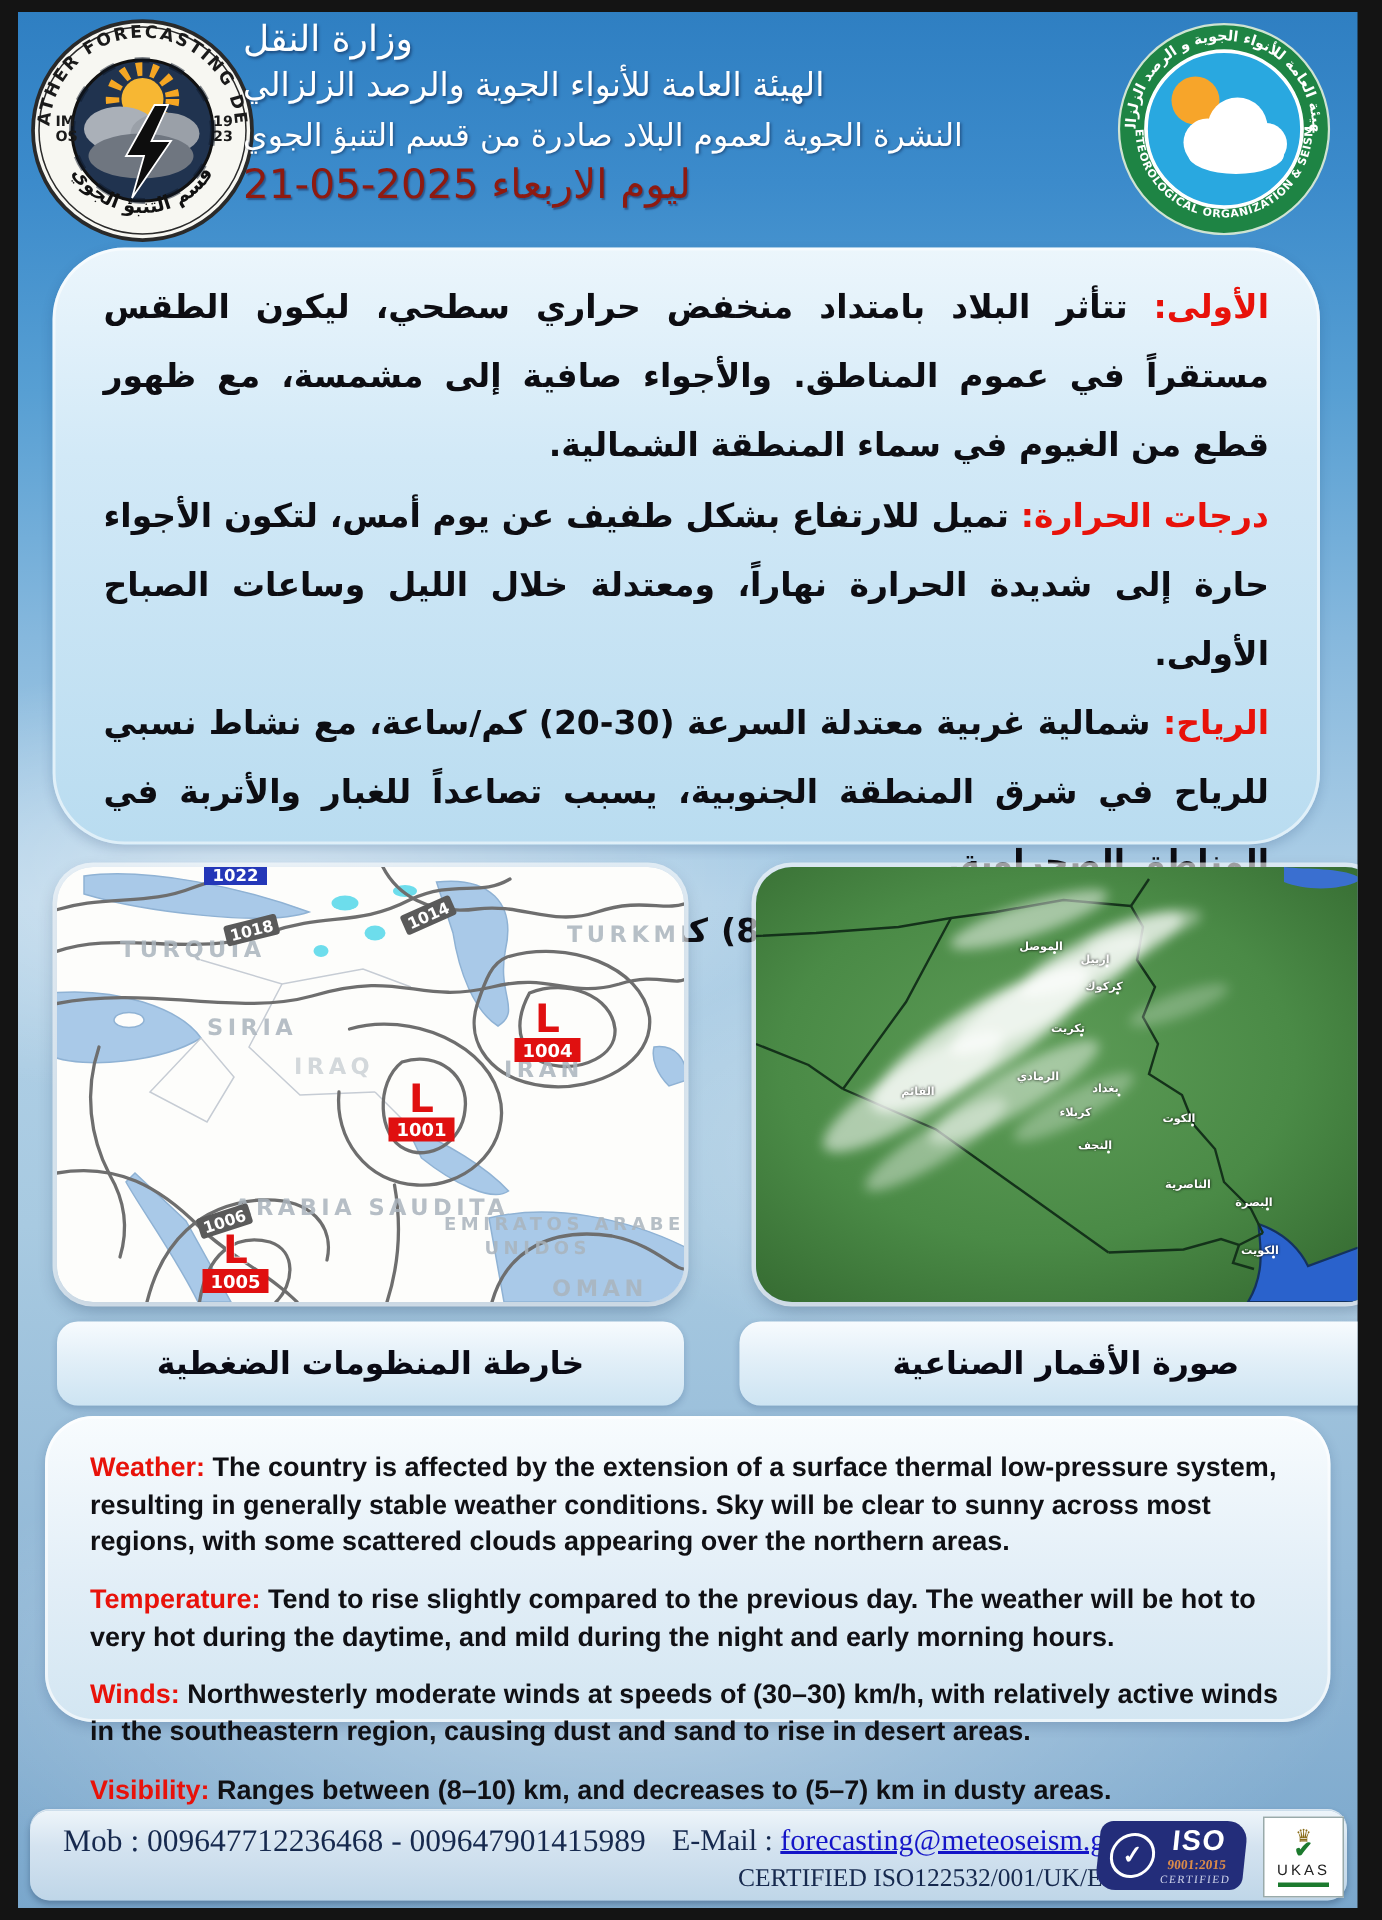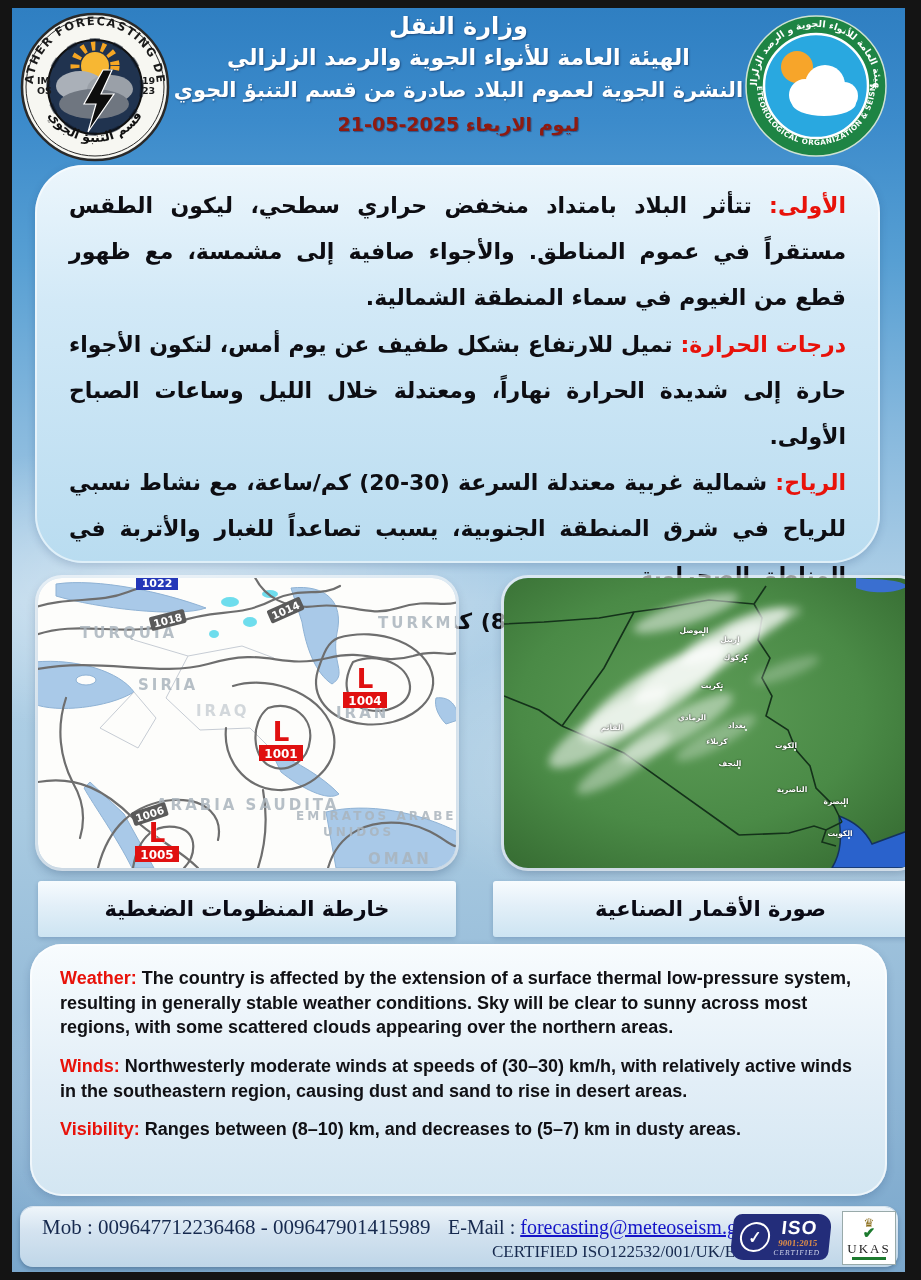--- a/index.html
+++ b/index.html
@@ -6,43 +6,43 @@
   body{width:921px;height:1280px;background:#141414;position:relative;overflow:hidden;
        font-family:"DejaVu Sans",sans-serif;}
   .page{position:absolute;left:12px;top:8px;width:893px;height:1264px;overflow:hidden;
     background:
       radial-gradient(ellipse 520px 210px at 18% 46%, rgba(255,255,255,.5), transparent 70%),
       radial-gradient(ellipse 620px 230px at 88% 60%, rgba(255,255,255,.45), transparent 70%),
       radial-gradient(ellipse 700px 260px at 45% 88%, rgba(255,255,255,.4), transparent 70%),
       linear-gradient(180deg,#2f7fc2 0%,#3c8bcb 9%,#579fd3 20%,#86b8dd 33%,#b0d0e7 47%,#a8cae1 64%,#93b9d7 82%,#7aa7cc 100%);}
   .abs{position:absolute;}
   
-  .hdr-text{left:150px;right:150px;top:2px;text-align:center;color:#fff;font-weight:bold;
+  .hdr-text{left:150px;right:150px;top:2px;text-align:left;color:#fff;font-weight:normal;
     text-shadow:1px 1px 2px rgba(10,30,70,.55);}
   .hdr-l1{font-size:24px;line-height:32px;}
   .hdr-l2{font-size:22px;line-height:32px;}
   .hdr-l3{font-size:21px;line-height:32px;}
-  .hdr-date{font-size:19px;line-height:36px;color:#8e1a10;text-shadow:1px 1px 1px rgba(20,20,60,.45);}
+  .hdr-date{font-size:27px;line-height:36px;color:#8e1a10;text-shadow:1px 1px 1px rgba(20,20,60,.45);}
   
   .ar-box{left:23px;top:157px;width:845px;height:398px;border-radius:48px;box-sizing:border-box;
     background:linear-gradient(180deg,#ecf6fc 0%,#d2e9f7 35%,#b9dcf0 100%);
     box-shadow:inset 0 0 0 2px rgba(255,255,255,.55), 0 3px 8px rgba(10,40,90,.18);
     padding:18px 34px 10px;direction:rtl;text-align:justify;}
   .ar-box p{margin:0;font-size:22px;font-weight:bold;color:#0d0d12;line-height:2.1;}
   .red{color:#e8120a;}
   
   .map{top:570px;height:290px;border-radius:24px;overflow:hidden;
     box-shadow:0 0 0 3px rgba(255,255,255,.6),0 5px 12px rgba(5,30,70,.3);}
   .map svg{display:block;}
   
-  .pill{top:873px;height:56px;border-radius:3px;display:flex;align-items:center;justify-content:center;
+  .pill{top:873px;height:56px;border-radius:14px;display:flex;align-items:center;justify-content:center;
     background:linear-gradient(180deg,#f7fbfe 0%,#e2eff8 45%,#cde4f2 100%);
     box-shadow:0 2px 5px rgba(10,40,90,.2);font-size:21px;font-weight:bold;color:#0a0a14;direction:rtl;}
   
-  .en-box{left:18px;top:936px;width:857px;height:252px;border-radius:32px;box-sizing:border-box;
+  .en-box{left:18px;top:936px;width:857px;height:204px;border-radius:32px;box-sizing:border-box;
     background:linear-gradient(180deg,#f8fcfe 0%,#e2eef7 55%,#d3e6f2 100%);
     box-shadow:inset 0 0 0 2px rgba(255,255,255,.6),0 3px 8px rgba(10,40,90,.18);
     padding:22px 30px 0;font-family:"Liberation Sans",sans-serif;}
   .en-box p{margin:0 0 14px;font-size:18px;font-weight:bold;color:#101014;line-height:1.37;}
   
   .footer{left:8px;top:1199px;width:878px;height:60px;border-radius:13px;
     background:linear-gradient(180deg,#eef5fa 0%,#d4e3f0 40%,#bfd6e8 100%);
     box-shadow:0 -1px 0 rgba(255,255,255,.7),0 2px 4px rgba(10,30,60,.3);
     font-family:"Liberation Serif",serif;color:#16294e;}
   .foot-mob{left:22px;top:8px;font-size:21px;}
@@ -55,21 +55,21 @@
   .iso-circle{width:26px;height:26px;border:2px solid #fff;border-radius:50%;display:flex;
     align-items:center;justify-content:center;font-size:16px;font-weight:bold;transform:rotate(-8deg);}
   .iso-col{display:flex;flex-direction:column;align-items:center;line-height:1;}
   .iso-name{font-size:19px;font-weight:bold;letter-spacing:1px;font-family:"Liberation Sans",sans-serif;}
   .iso-std{font-size:9px;color:#d88a4a;font-weight:bold;margin-top:2px;}
   .iso-cert{font-size:7.5px;color:#cfd4ea;letter-spacing:1px;margin-top:1px;}
   .ukas-badge{left:822px;top:4px;width:52px;height:52px;background:#fff;border:1px solid #9aa;
     display:flex;flex-direction:column;align-items:center;justify-content:center;line-height:1;}
   .ukas-crown{font-size:12px;color:#8a6d1a;}
   .ukas-check{font-size:15px;color:#1c7a2e;font-weight:bold;margin-top:-3px;}
-  .ukas-label{font-size:13px;letter-spacing:2px;color:#222;font-family:Liberation Serif, serif;margin-top:1px;}
+  .ukas-label{font-size:10px;letter-spacing:2px;color:#222;font-family:Liberation Sans, sans-serif;margin-top:1px;}
   .ukas-bar{width:34px;height:3px;background:#1c7a2e;margin-top:2px;}
 </style>
 </head>
 <body>
 
 <div class="page">
 
   <div class="abs" style="left:8px;top:4px;width:150px;height:150px;">
     <svg width="150" height="150" viewBox="0 0 150 150">
       <defs>
@@ -291,20 +291,21 @@
 
   <div class="abs pill" style="left:26px;width:418px;">
     <span>خارطة المنظومات الضغطية</span>
   </div>
   <div class="abs pill" style="left:481px;width:435px;justify-content:center;">
     <span>صورة الأقمار الصناعية</span>
   </div>
 
   <div class="abs en-box" lang="en">
     <p><span class="red">Weather:</span> <span>The country is affected by the extension of a surface thermal low-pressure system, resulting in generally stable weather conditions. Sky will be clear to sunny across most regions, with some scattered clouds appearing over the northern areas.</span></p>
+    <p><span class="red">Temperature:</span> <span>Tend to rise slightly compared to the previous day. The weather will be hot to very hot during the daytime, and mild during the night and early morning hours.</span></p>
     <p><span class="red">Winds:</span> <span>Northwesterly moderate winds at speeds of (30–30) km/h, with relatively active winds in the southeastern region, causing dust and sand to rise in desert areas.</span></p>
     <p><span class="red">Visibility:</span> <span>Ranges between (8–10) km, and decreases to (5–7) km in dusty areas.</span></p>
   </div>
 
   <div class="abs footer">
     <span class="abs foot-mob">Mob : 009647712236468 - 009647901415989</span>
     <span class="abs foot-iso">ISO: Code (QP-12-FO7)   ISSUE 02   26/12/2017 Revision   OO   26/12/2017</span>
     <span class="abs foot-mail"><span>E-Mail : </span><a href="#">forecasting@meteoseism.gov.iq</a></span>
     <span class="abs foot-cert">CERTIFIED ISO122532/001/UK/En</span>
     <div class="abs iso-badge">

